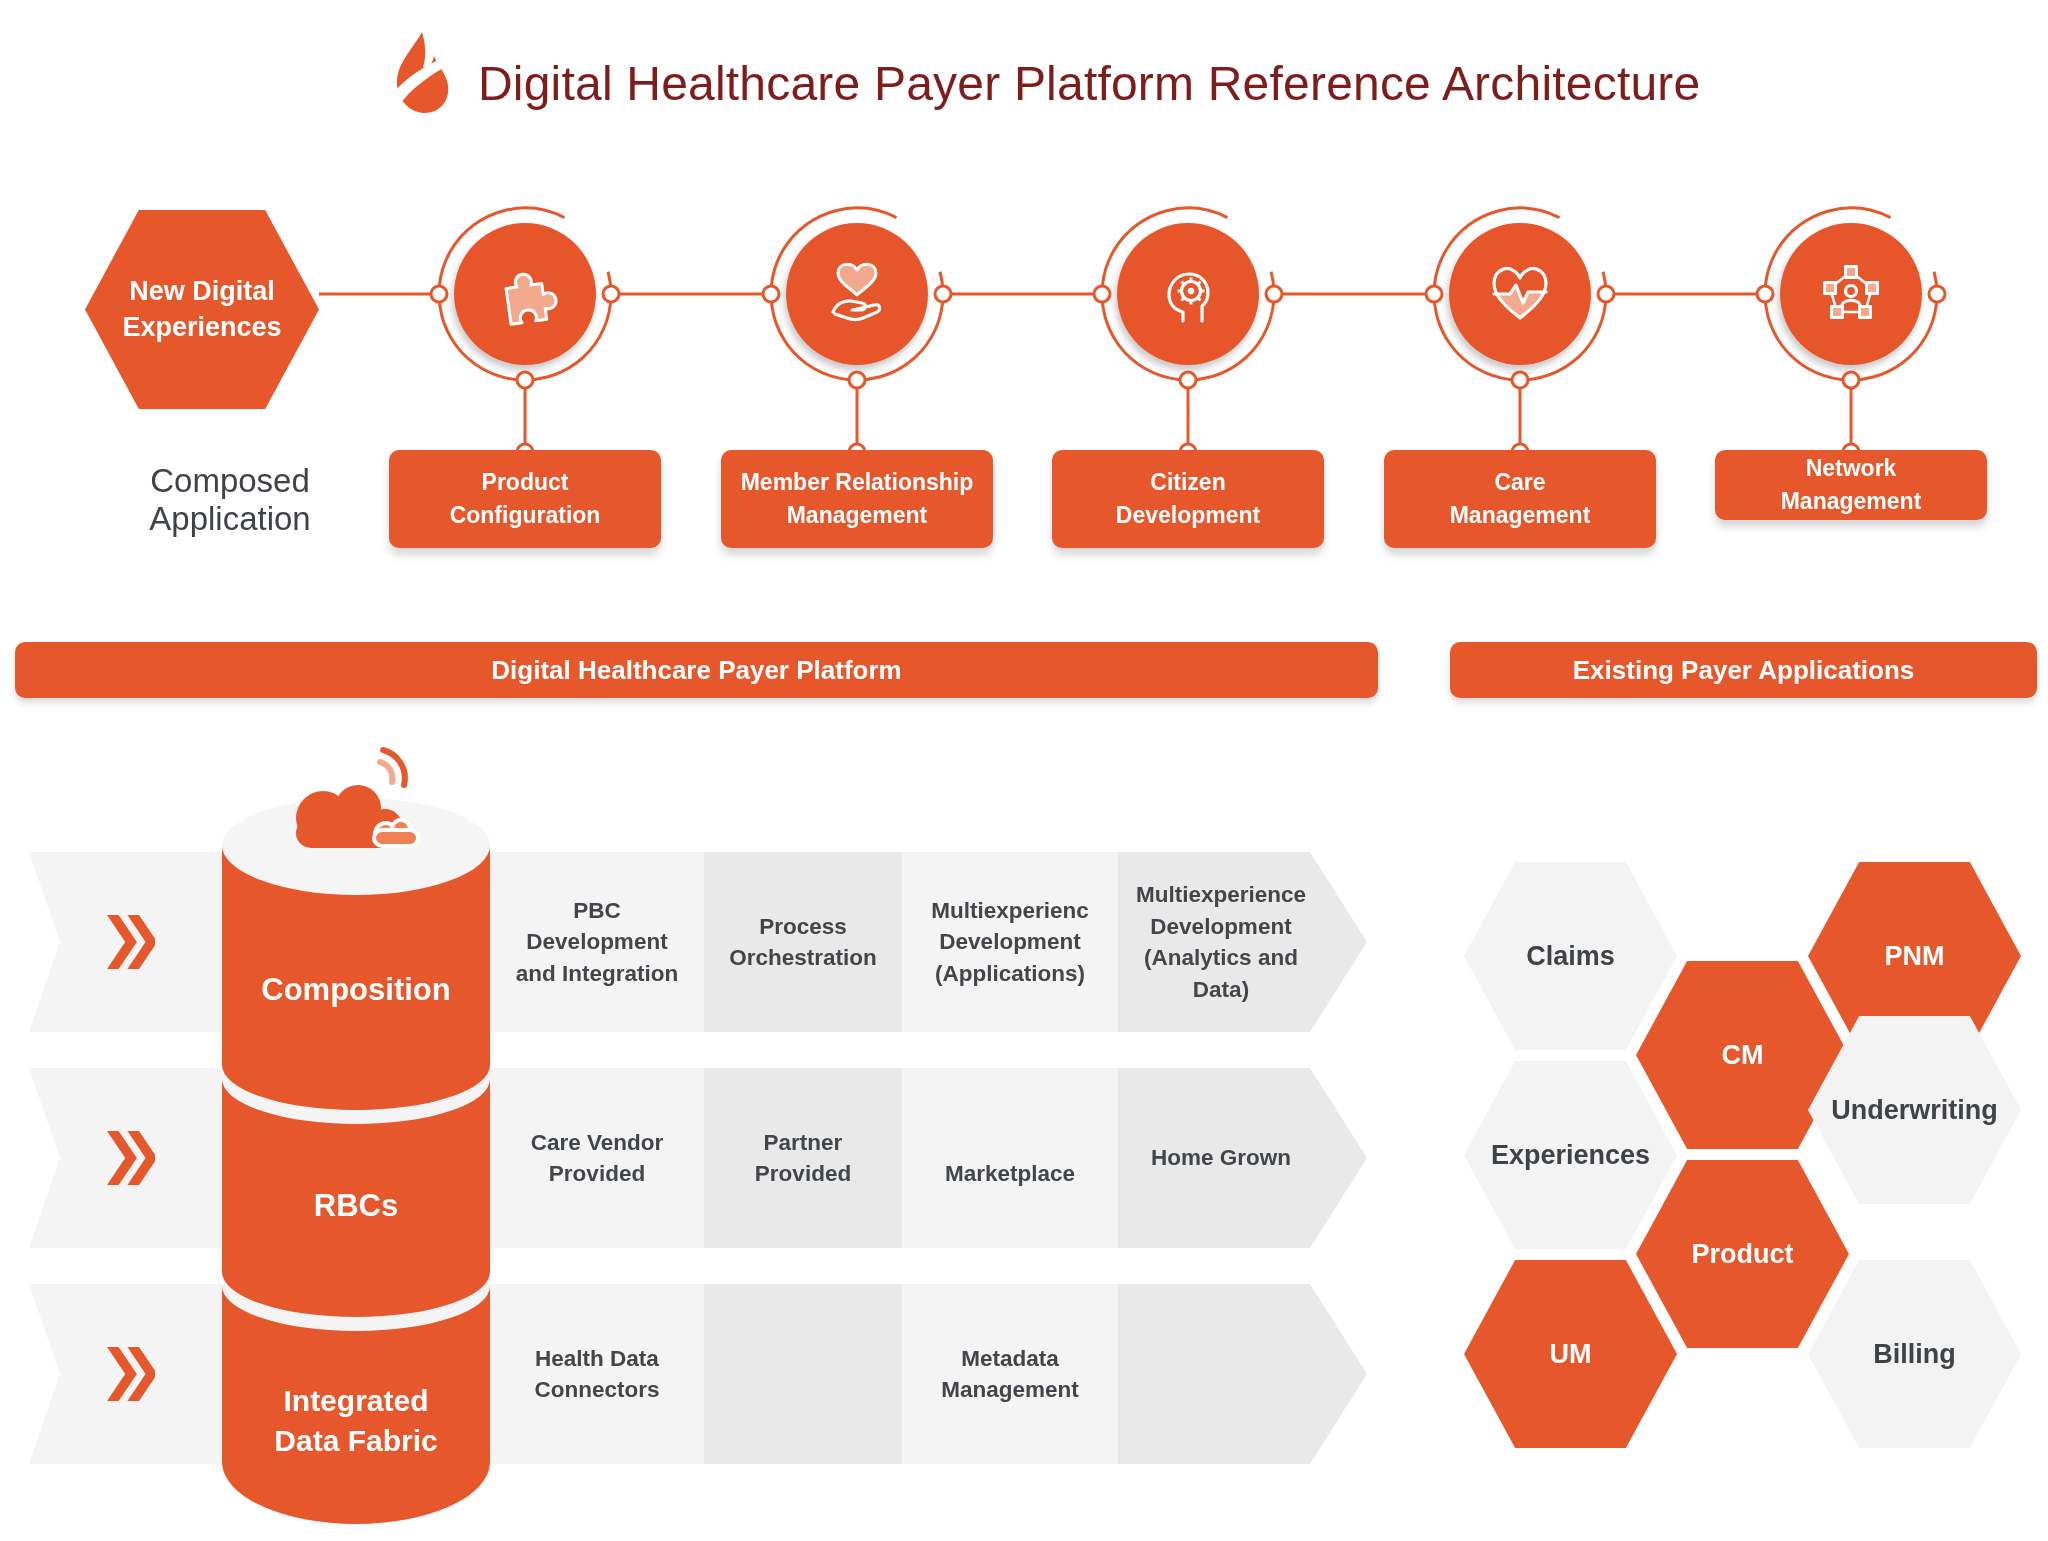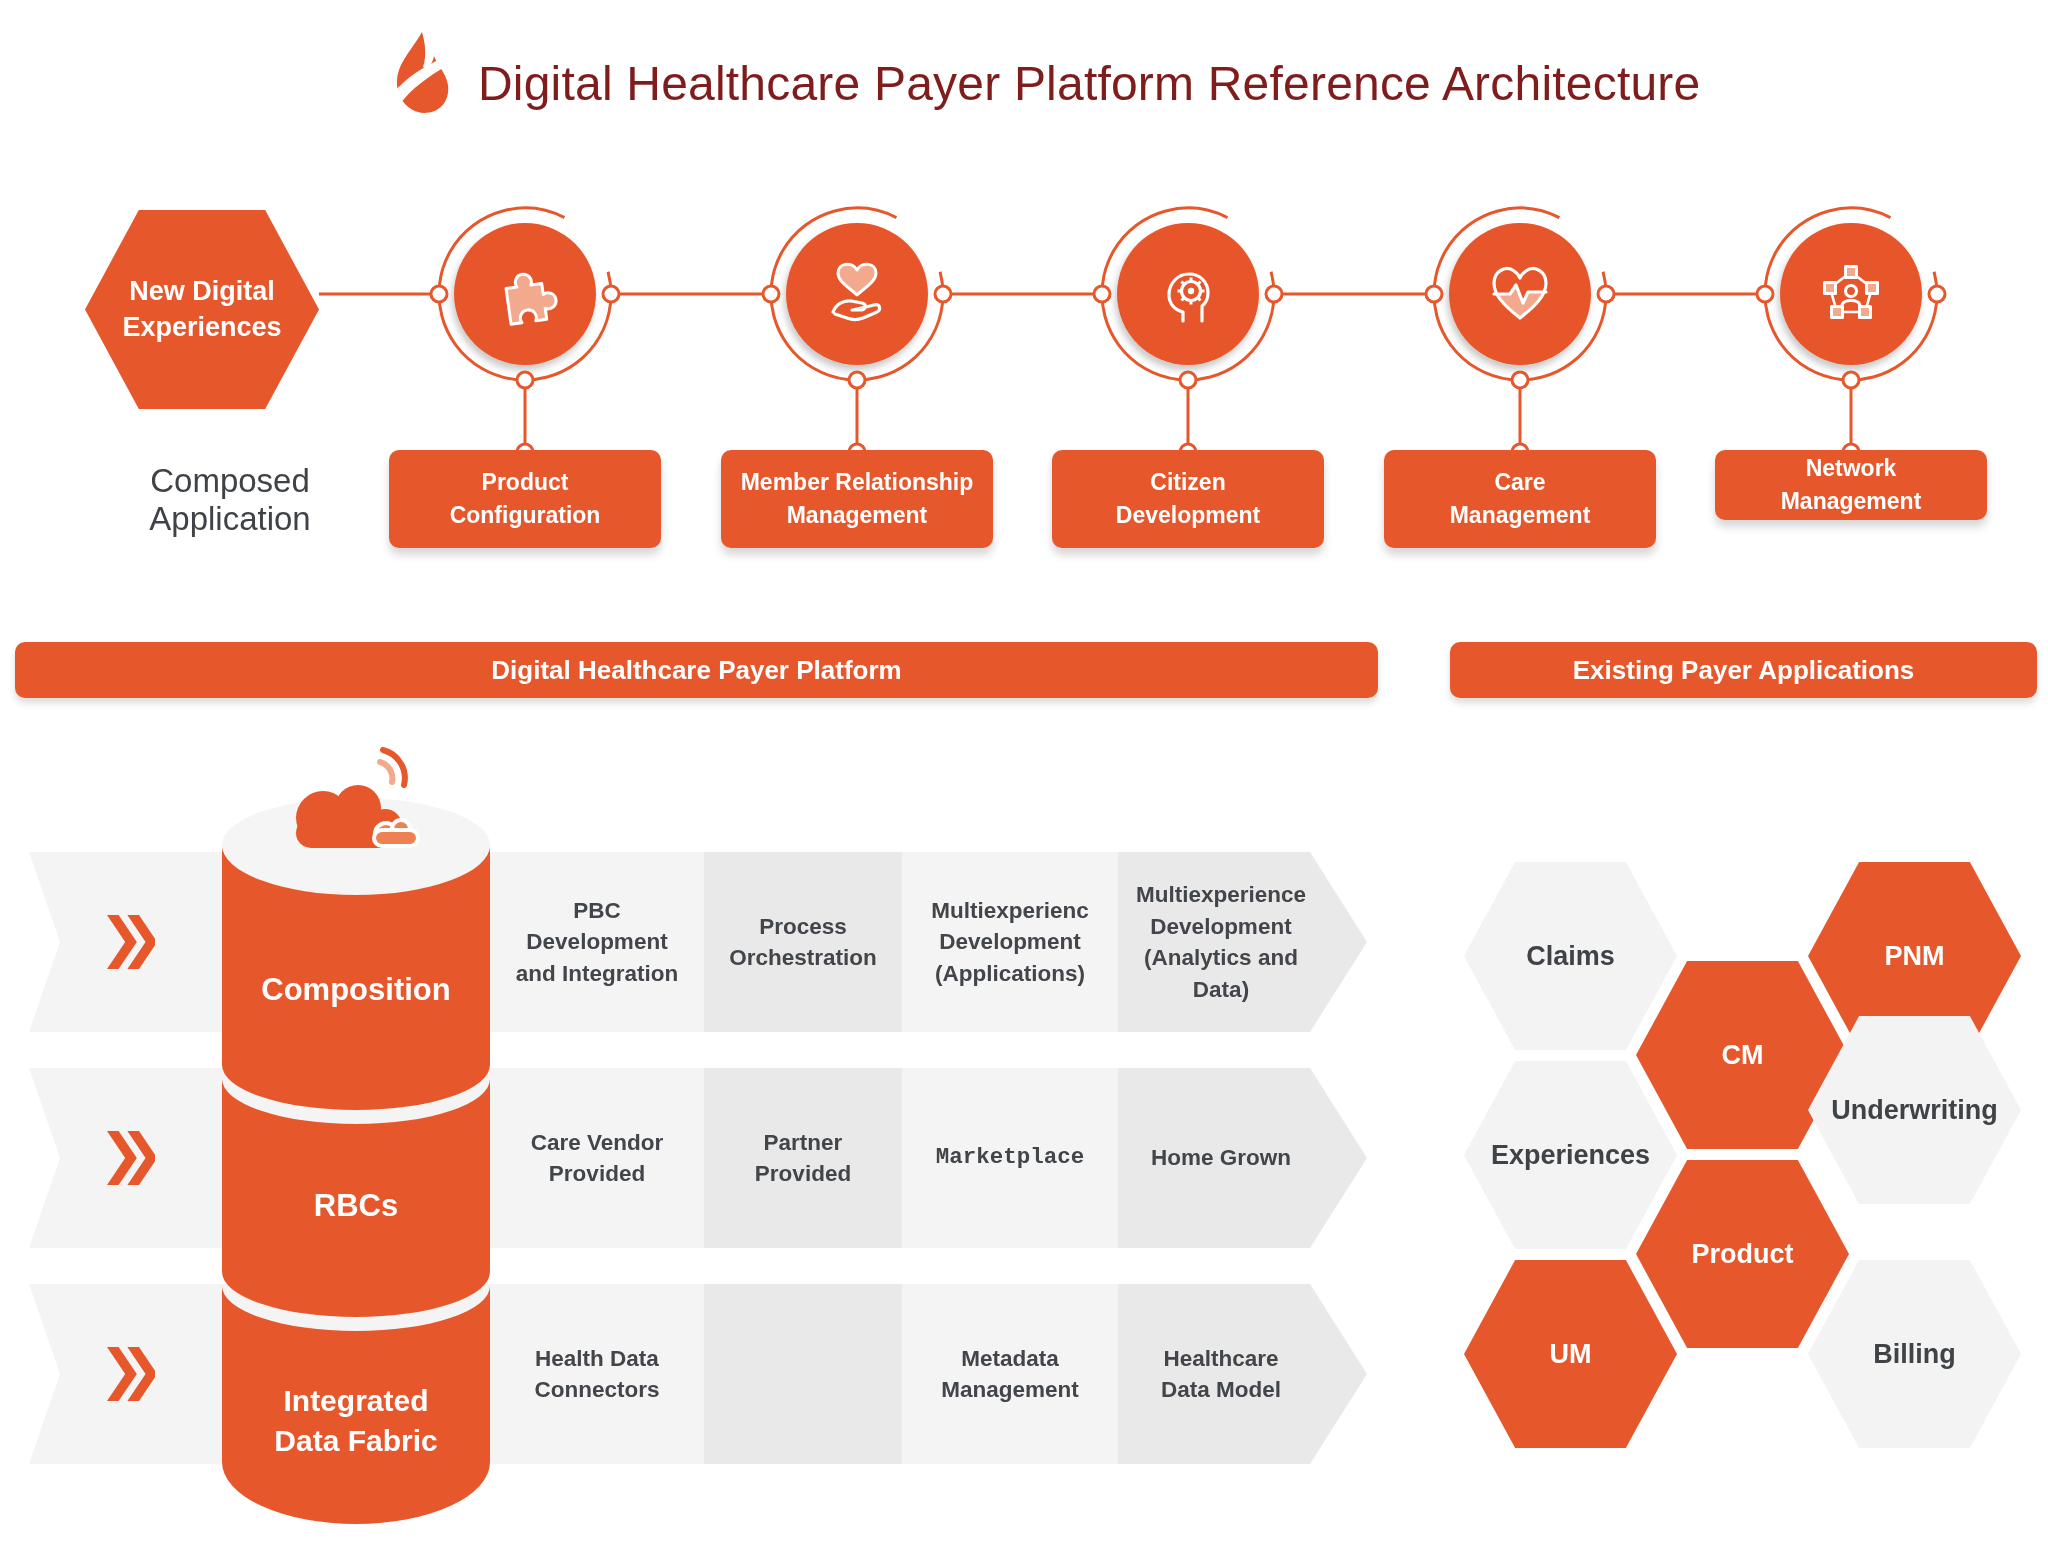--- a/index.html
+++ b/index.html
@@ -218,37 +218,35 @@
     <div class="abs cell" style="left:675px;top:0;width:198px;height:180px;"></div>
     <div class="abs cell tip" style="left:1089px;top:0;width:249px;height:180px;"></div>
     <svg class="abs chev" style="left:78px;top:54px;" width="48" height="72" viewBox="0 0 66 74">
       <path d="M0,0 h16 l25,37 l-25,37 H0 l25,-37 Z"></path>
       <path d="M28,0 h16 l25,37 l-25,37 H28 l25,-37 Z"></path>
     </svg>
     <div class="abs celltext flex-c pre" style="left:468px;top:0;width:200px;height:180px;">Care Vendor
 Provided</div>
     <div class="abs celltext flex-c pre" style="left:674px;top:0;width:200px;height:180px;">Partner
 Provided</div>
-    <div class="abs celltext flex-c pre" style="left:881px;top:0;width:200px;height:180px;font-family:Liberation Mono, monospace;">Marketplace</div>
+    <div class="abs celltext flex-c pre" style="left:881px;top:16px;width:200px;height:180px;">Marketplace</div>
     <div class="abs celltext flex-c pre" style="left:1092px;top:0;width:200px;height:180px;">Home Grown</div>
   </div>
 
   <div class="abs band" style="left:29px;top:1284px;width:1338px;height:180px;">
     <div class="abs cell" style="left:675px;top:0;width:198px;height:180px;"></div>
     <div class="abs cell tip" style="left:1089px;top:0;width:249px;height:180px;"></div>
     <svg class="abs chev" style="left:78px;top:54px;" width="48" height="72" viewBox="0 0 66 74">
       <path d="M0,0 h16 l25,37 l-25,37 H0 l25,-37 Z"></path>
       <path d="M28,0 h16 l25,37 l-25,37 H28 l25,-37 Z"></path>
     </svg>
     <div class="abs celltext flex-c pre" style="left:468px;top:0;width:200px;height:180px;">Health Data
 Connectors</div>
     <div class="abs celltext flex-c pre" style="left:881px;top:0;width:200px;height:180px;">Metadata
 Management</div>
-    <div class="abs celltext flex-c pre" style="left:1092px;top:0;width:200px;height:180px;">Healthcare
-Data Model</div>
   </div>
 
   <svg class="abs" style="left:180px;top:730px;" width="380" height="830" viewBox="0 0 380 830">
 
     <path class="f-accent" d="M42,115 A134,50 0 0 0 310,115 L310,335 A134,45 0 0 1 42,335 Z"></path>
 
     <path class="f-accent" d="M42,349 A134,45 0 0 0 310,349 L310,542 A134,45 0 0 1 42,542 Z"></path>
 
     <path class="f-accent" d="M42,556 A134,45 0 0 0 310,556 L310,732 A134,62 0 0 1 42,732 Z"></path>
 

